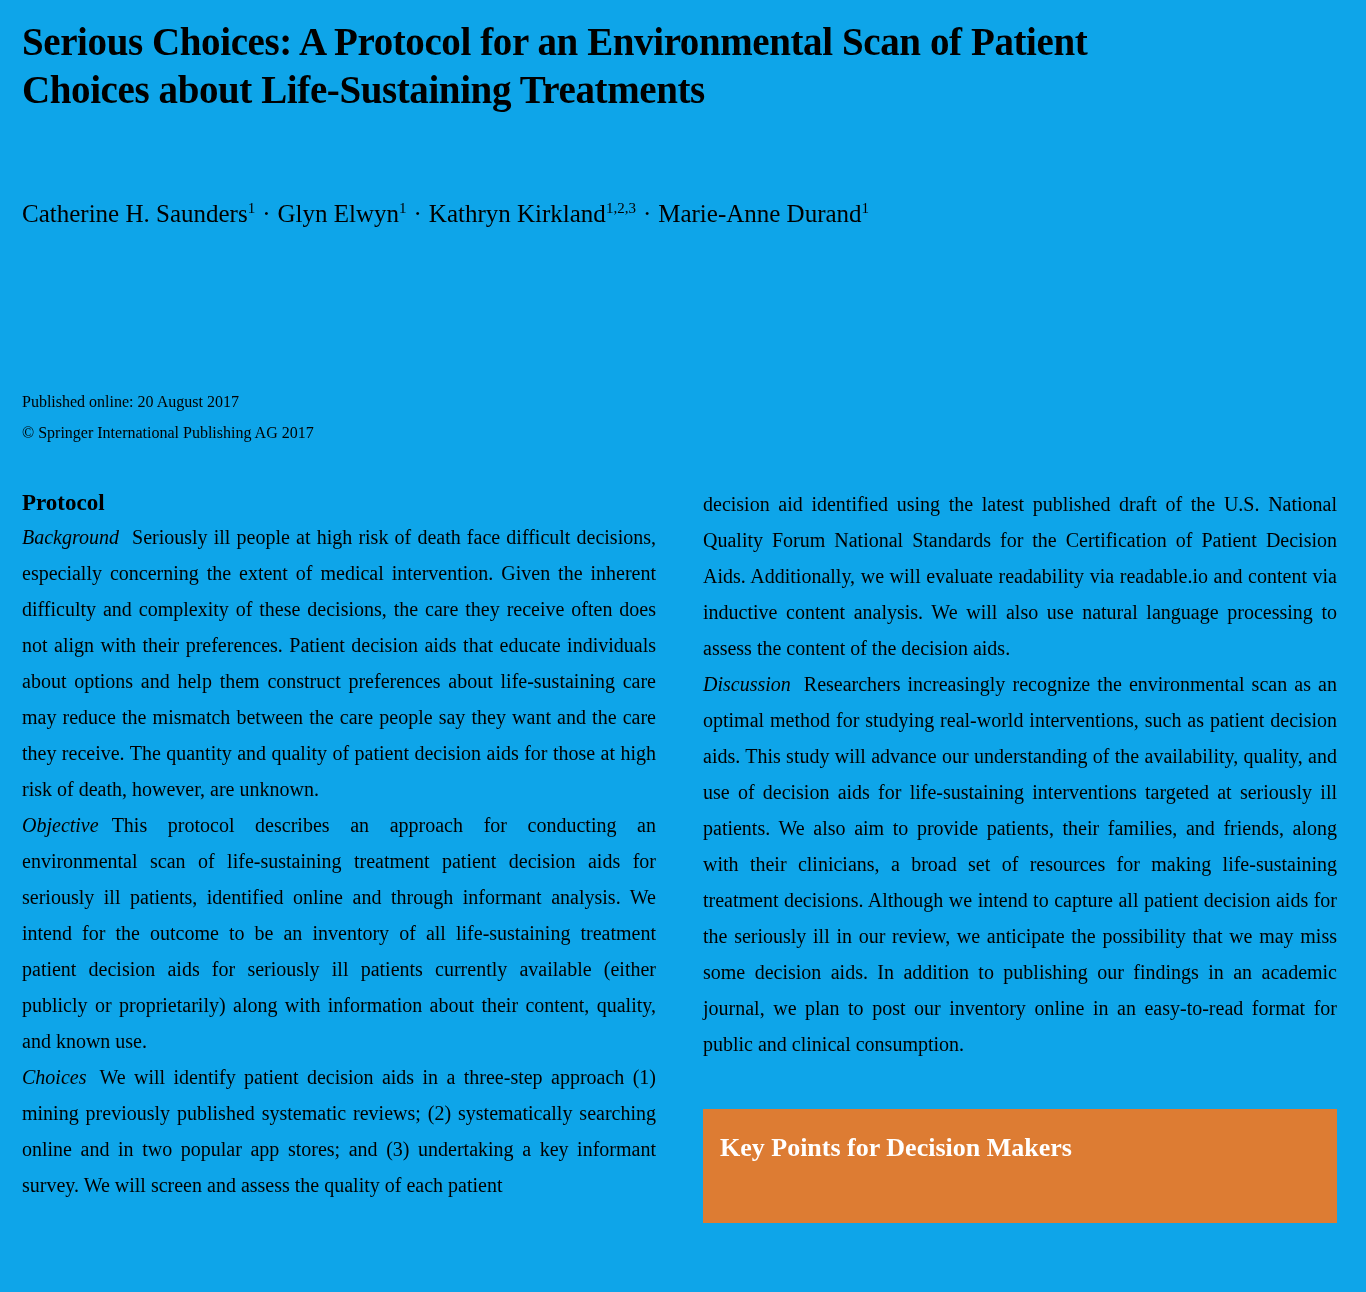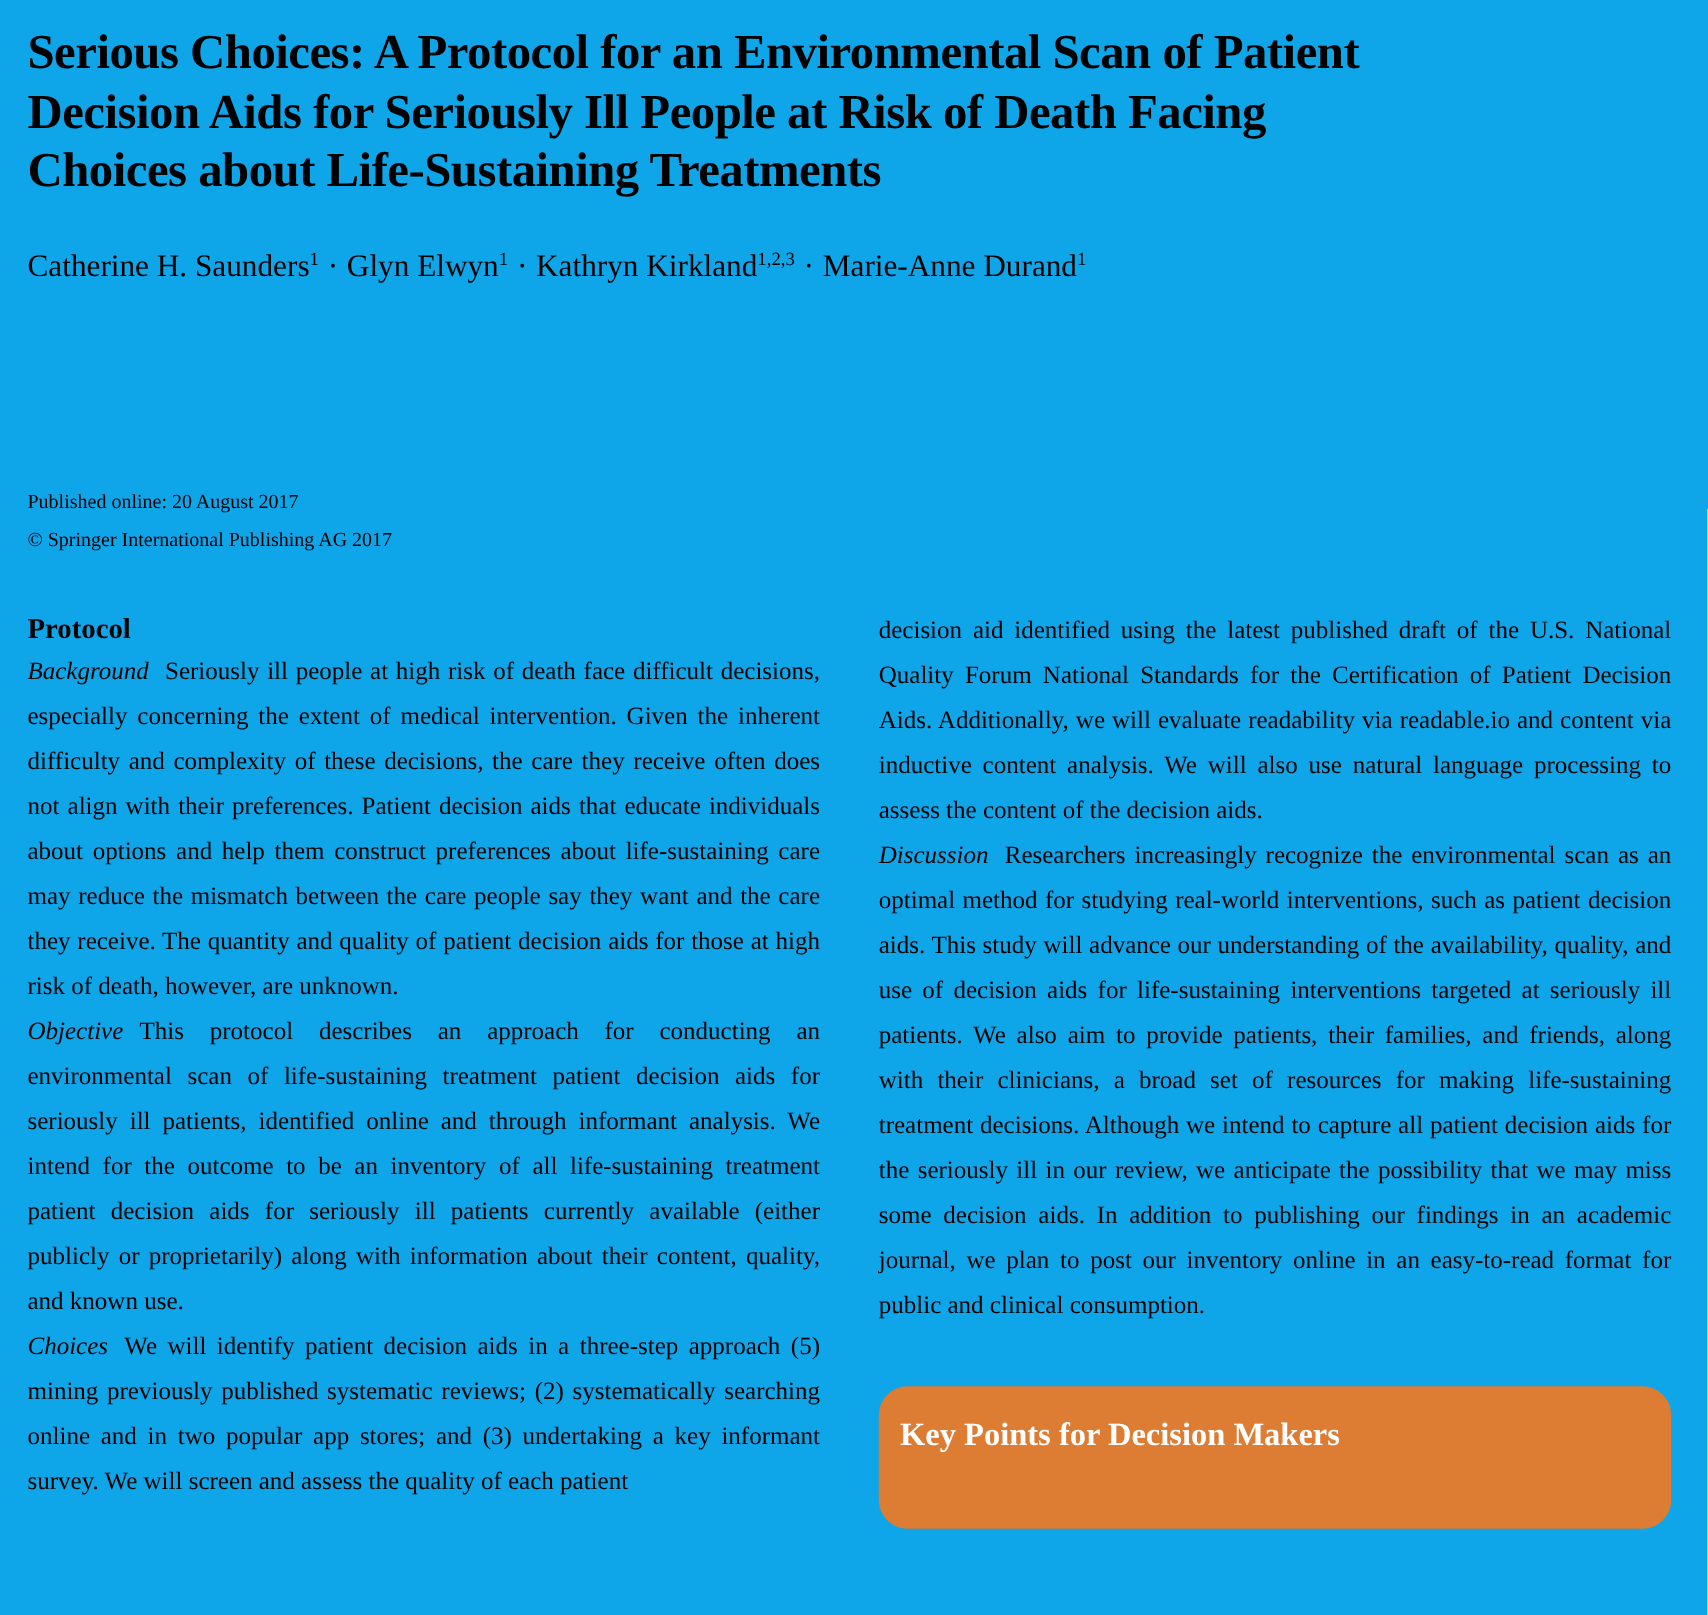--- a/index.html
+++ b/index.html
@@ -81,53 +81,51 @@
     font-style: italic;
     margin-right: 13px;
   }
 
   
   .key-points-box {
     margin-top: 47px;
     background: #DD7C33;
     color: #ffffff;
     padding: 24px 20px 60px 17px;
-    border-radius: 23px;
   }
   .key-points-heading {
     font-weight: bold;
     font-size: 26px;
     line-height: 30px;
   }
 </style>
 </head>
 <body>
 
 <div class="page">
 
   <div class="title">
     <div>Serious Choices: A Protocol for an Environmental Scan of Patient</div>
-    <div>Decision Aids for Seriously Ill People at Risk of Death Facing</div>
     <div>Choices about Life-Sustaining Treatments</div>
   </div>
 
   <div class="authors">
     <span><span>Catherine H. Saunders</span><sup>1</sup></span><span class="dot">·</span><span><span>Glyn Elwyn</span><sup>1</sup></span><span class="dot">·</span><span><span>Kathryn Kirkland</span><sup>1,2,3</sup></span><span class="dot">·</span><span><span>Marie-Anne Durand</span><sup>1</sup></span>
   </div>
 
   <div class="pubinfo">
     <div>Published online: 20 August 2017</div>
     <div>© Springer International Publishing AG 2017</div>
   </div>
 
   <div class="col col-left">
     <div class="abstract-heading">Protocol</div>
     <p><span class="sec-label">Background</span><span>Seriously ill people at high risk of death face difficult decisions, especially concerning the extent of medical intervention. Given the inherent difficulty and complexity of these decisions, the care they receive often does not align with their preferences. Patient decision aids that educate individuals about options and help them construct preferences about life-sustaining care may reduce the mismatch between the care people say they want and the care they receive. The quantity and quality of patient decision aids for those at high risk of death, however, are unknown.</span></p>
     <p><span class="sec-label">Objective</span><span>This protocol describes an approach for conducting an environmental scan of life-sustaining treatment patient decision aids for seriously ill patients, identified online and through informant analysis. We intend for the outcome to be an inventory of all life-sustaining treatment patient decision aids for seriously ill patients currently available (either publicly or proprietarily) along with information about their content, quality, and known use.</span></p>
-    <p><span class="sec-label">Choices</span><span>We will identify patient decision aids in a three-step approach (5) mining previously published systematic reviews; (2) systematically searching online and in two popular app stores; and (3) undertaking a key informant survey. We will screen and assess the quality of each patient</span></p>
+    <p><span class="sec-label">Choices</span><span>We will identify patient decision aids in a three-step approach (1) mining previously published systematic reviews; (2) systematically searching online and in two popular app stores; and (3) undertaking a key informant survey. We will screen and assess the quality of each patient</span></p>
   </div>
 
   <div class="col col-right">
     <p><span>decision aid identified using the latest published draft of the U.S. National Quality Forum National Standards for the Certification of Patient Decision Aids. Additionally, we will evaluate readability via readable.io and content via inductive content analysis. We will also use natural language processing to assess the content of the decision aids.</span></p>
     <p><span class="sec-label">Discussion</span><span>Researchers increasingly recognize the environmental scan as an optimal method for studying real-world interventions, such as patient decision aids. This study will advance our understanding of the availability, quality, and use of decision aids for life-sustaining interventions targeted at seriously ill patients. We also aim to provide patients, their families, and friends, along with their clinicians, a broad set of resources for making life-sustaining treatment decisions. Although we intend to capture all patient decision aids for the seriously ill in our review, we anticipate the possibility that we may miss some decision aids. In addition to publishing our findings in an academic journal, we plan to post our inventory online in an easy-to-read format for public and clinical consumption.</span></p>
 
     <div class="key-points-box">
       <div class="key-points-heading">Key Points for Decision Makers</div>
     </div>
   </div>

